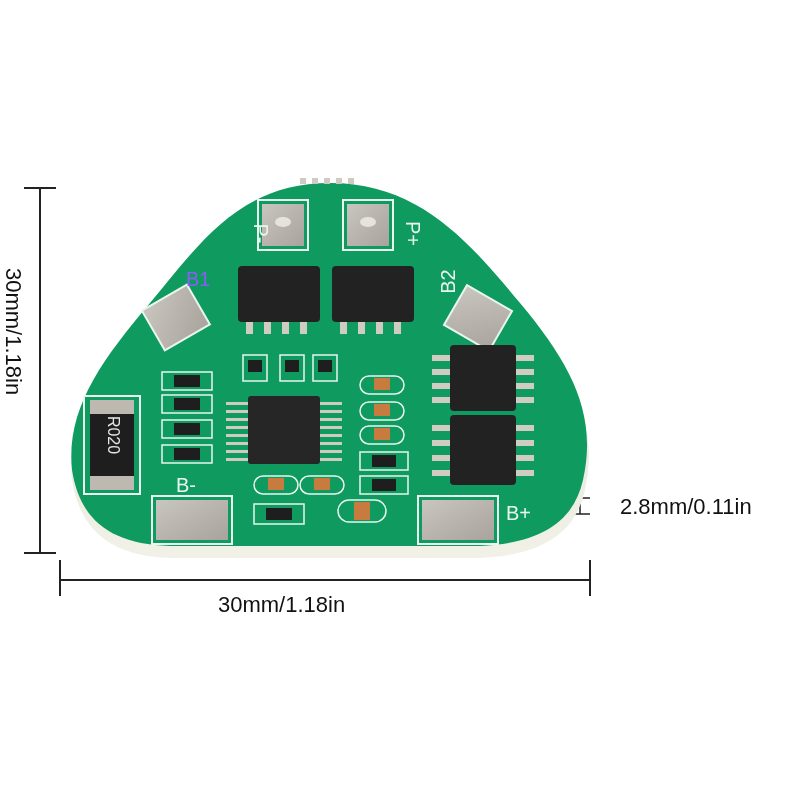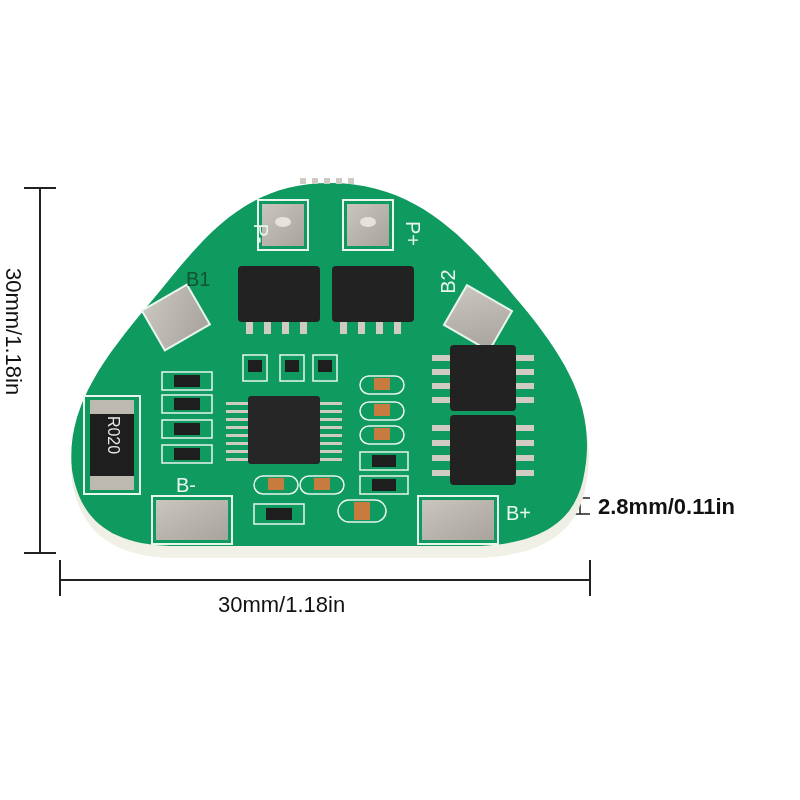--- a/index.html
+++ b/index.html
@@ -200,21 +200,21 @@
   </g>
   <g fill="#1e1e1e">
     <rect x="372" y="455" width="24" height="12"></rect>
     <rect x="372" y="479" width="24" height="12"></rect>
     <rect x="266" y="508" width="26" height="12"></rect>
   </g>
 </svg>
 
 <div style="position:absolute;left:250px;top:222px;color:#e9f6ef;font-size:20px;transform:rotate(90deg);">P-</div>
 <div style="position:absolute;left:400px;top:222px;color:#e9f6ef;font-size:20px;transform:rotate(90deg);">P+</div>
-<div style="position:absolute;left:186px;top:268px;color:#14532d;font-size:20px;">B1</div>
+<div style="position:absolute;left:186px;top:268px;color:#8b5cf6;font-size:20px;">B1</div>
 <div style="position:absolute;left:436px;top:270px;color:#e9f6ef;font-size:20px;transform:rotate(-90deg);">B2</div>
 <div style="position:absolute;left:176px;top:474px;color:#e9f6ef;font-size:20px;">B-</div>
 <div style="position:absolute;left:506px;top:502px;color:#e9f6ef;font-size:20px;">B+</div>
 <div style="position:absolute;left:93px;top:426px;color:#e6e6e6;font-size:16px;transform:rotate(90deg);transform-origin:center;width:40px;text-align:center;">R020</div>
 
 <div class="dim-text vtext" style="left:26px;top:268px;">30mm/1.18in</div>
 <div class="dim-text" style="left:218px;top:592px;">30mm/1.18in</div>
-<div class="dim-text" style="left:598px;top:494px;font-weight:bold;">2.8mm/0.11in</div>
+<div class="dim-text" style="left:620px;top:494px;">2.8mm/0.11in</div>
 
 </body></html>

